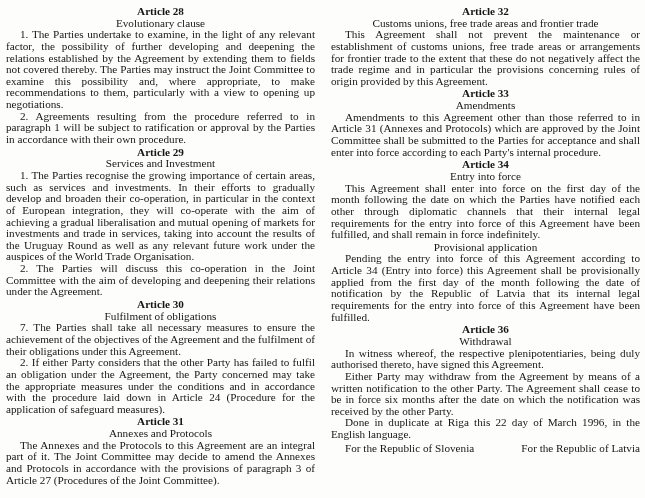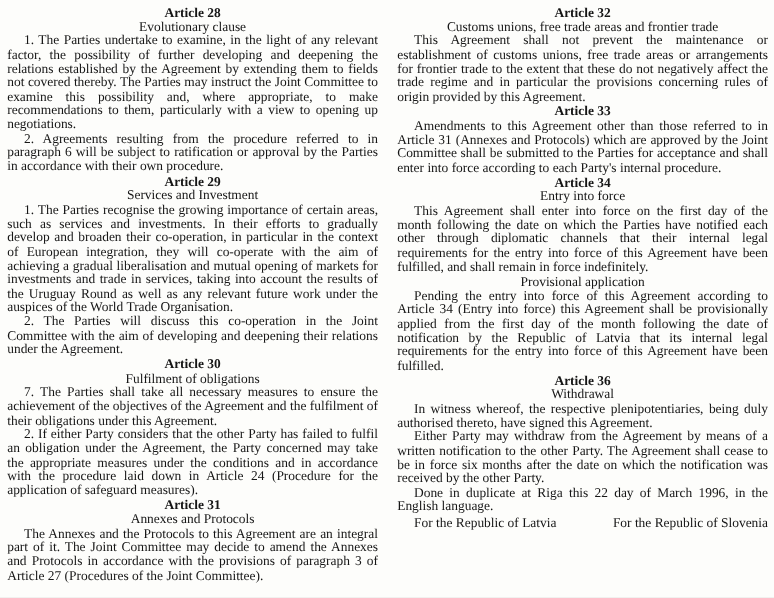--- a/index.html
+++ b/index.html
@@ -59,21 +59,21 @@
 <body>
 
 <div class="page">
 
   <div class="column">
 
     <div class="article">
       <div class="article-number">Article 28</div>
       <div class="article-title">Evolutionary clause</div>
       <p class="para">1. The Parties undertake to examine, in the light of any relevant factor, the possibility of further developing and deepening the relations established by the Agreement by extending them to fields not covered thereby. The Parties may instruct the Joint Committee to examine this possibility and, where appropriate, to make recommendations to them, particularly with a view to opening up negotiations.</p>
-      <p class="para">2. Agreements resulting from the procedure referred to in paragraph 6 will be subject to ratification or approval by the Parties in accordance with their own procedure.</p>
+      <p class="para">2. Agreements resulting from the procedure referred to in paragraph 1 will be subject to ratification or approval by the Parties in accordance with their own procedure.</p>
     </div>
 
     <div class="article">
       <div class="article-number">Article 29</div>
       <div class="article-title">Services and Investment</div>
       <p class="para">1. The Parties recognise the growing importance of certain areas, such as services and investments. In their efforts to gradually develop and broaden their co-operation, in particular in the context of European integration, they will co-operate with the aim of achieving a gradual liberalisation and mutual opening of markets for investments and trade in services, taking into account the results of the Uruguay Round as well as any relevant future work under the auspices of the World Trade Organisation.</p>
       <p class="para">2. The Parties will discuss this co-operation in the Joint Committee with the aim of developing and deepening their relations under the Agreement.</p>
     </div>
 
     <div class="article">
@@ -94,20 +94,21 @@
   <div class="column">
 
     <div class="article">
       <div class="article-number">Article 32</div>
       <div class="article-title">Customs unions, free trade areas and frontier trade</div>
       <p class="para">This Agreement shall not prevent the maintenance or establishment of customs unions, free trade areas or arrangements for frontier trade to the extent that these do not negatively affect the trade regime and in particular the provisions concerning rules of origin provided by this Agreement.</p>
     </div>
 
     <div class="article">
       <div class="article-number">Article 33</div>
+      <div class="article-title">Amendments</div>
       <p class="para">Amendments to this Agreement other than those referred to in Article 31 (Annexes and Protocols) which are approved by the Joint Committee shall be submitted to the Parties for acceptance and shall enter into force according to each Party's internal procedure.</p>
     </div>
 
     <div class="article">
       <div class="article-number">Article 34</div>
       <div class="article-title">Entry into force</div>
       <p class="para">This Agreement shall enter into force on the first day of the month following the date on which the Parties have notified each other through diplomatic channels that their internal legal requirements for the entry into force of this Agreement have been fulfilled, and shall remain in force indefinitely.</p>
     </div>
 
     <div class="article">
@@ -117,19 +118,19 @@
 
     <div class="article">
       <div class="article-number">Article 36</div>
       <div class="article-title">Withdrawal</div>
       <p class="para">In witness whereof, the respective plenipotentiaries, being duly authorised thereto, have signed this Agreement.</p>
       <p class="para">Either Party may withdraw from the Agreement by means of a written notification to the other Party. The Agreement shall cease to be in force six months after the date on which the notification was received by the other Party.</p>
       <p class="para">Done in duplicate at Riga this 22 day of March 1996, in the English language.</p>
     </div>
 
     <div class="signature-row">
+      <span>For the Republic of Slovenia</span>
       <span>For the Republic of Latvia</span>
-      <span>For the Republic of Slovenia</span>
     </div>
 
   </div>
 
 </div>
 
 </body></html>

